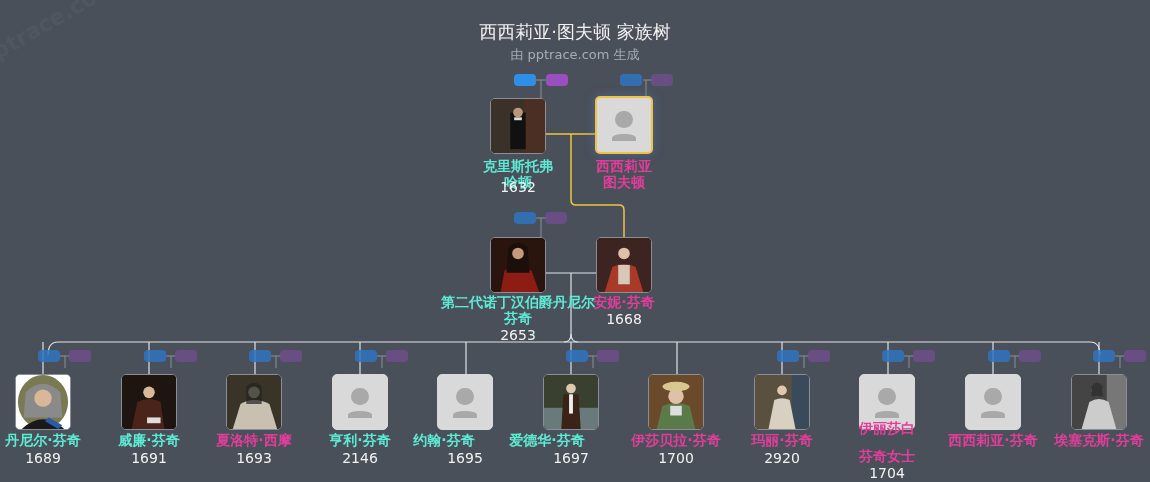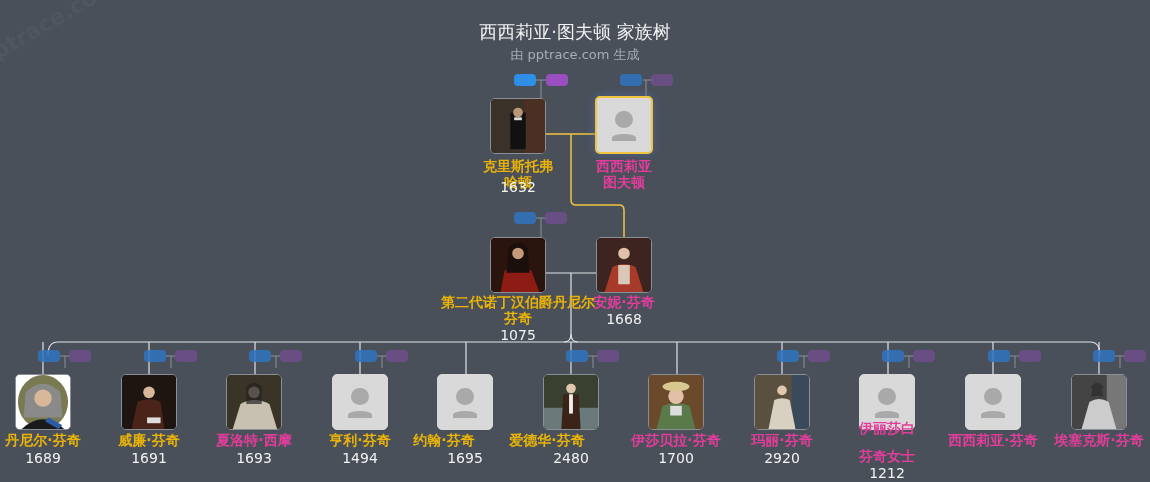--- a/index.html
+++ b/index.html
@@ -30,21 +30,21 @@
   }
   .node.placeholder { background: #d9d9d9; border-color: #d9d9d9; }
   .node.selected { border: 2px solid #f1c33f; box-shadow: 0 0 10px rgba(80,120,200,0.5); width: 58px; height: 58px; }
   .node .head { position: absolute; left: 50%; top: 24%; width: 32%; height: 32%; margin-left: -16%; border-radius: 50%; background: #a9a9a9; }
   .node .shoulder { position: absolute; left: 50%; bottom: 20%; width: 44%; height: 14%; margin-left: -22%; border-radius: 50% 50% 0 0; background: #a9a9a9; }
   .portrait { width: 100%; height: 100%; }
   .name {
     position: absolute; width: 140px; text-align: center;
     font-size: 14px; font-weight: bold; line-height: 16px;
   }
-  .male { color: #eab308; }
+  .male { color: #5eead4; }
   .female { color: #e23d9a; }
   .year {
     position: absolute; width: 100px; text-align: center;
     color: #f2f2f2; font-size: 14px; line-height: 16px;
   }
   .pill {
     position: absolute; width: 22px; height: 12px; border-radius: 4px;
   }
   .pill.blue { background: #2f74c0; }
   .pill.blue.bright { background: #2f8fe6; }
@@ -143,21 +143,21 @@
 <div class="node" style="left:596px;top:237px">
   <svg class="portrait" viewBox="0 0 56 56">
       <rect width="56" height="56" fill="#3e2420"></rect>
       <path d="M8 56 L16 30 Q28 24 40 30 L48 56Z" fill="#a83a2a"></path>
       <rect x="22" y="28" width="12" height="20" fill="#d8c8b8"></rect>
       <circle cx="28" cy="16" r="6" fill="#e0c0a8"></circle>
     </svg>
 </div>
 <div class="name male" style="left:448px;top:294px;width:170px;margin-left:-15px">第二代诺丁汉伯爵丹尼尔</div>
 <div class="name male" style="left:448px;top:310px">芬奇</div>
-<div class="year" style="left:468px;top:327px">1075</div>
+<div class="year" style="left:468px;top:327px">2653</div>
 <div class="name female" style="left:554px;top:294px">安妮·芬奇</div>
 <div class="year" style="left:574px;top:311px">1668</div>
 
 <div class="pill blue dim" style="left:38px;top:350px"></div>
 <div class="pill purple dim" style="left:69px;top:350px"></div>
 <div class="pill blue dim" style="left:144px;top:350px"></div>
 <div class="pill purple dim" style="left:175px;top:350px"></div>
 <div class="pill blue dim" style="left:249px;top:350px"></div>
 <div class="pill purple dim" style="left:280px;top:350px"></div>
 <div class="pill blue dim" style="left:355px;top:350px"></div>
@@ -251,26 +251,26 @@
     </svg>
 </div>
 
 <div class="name male" style="left:-27px;top:432px">丹尼尔·芬奇</div>
 <div class="year" style="left:-7px;top:450px">1689</div>
 <div class="name male" style="left:79px;top:432px">威廉·芬奇</div>
 <div class="year" style="left:99px;top:450px">1691</div>
 <div class="name female" style="left:184px;top:432px">夏洛特·西摩</div>
 <div class="year" style="left:204px;top:450px">1693</div>
 <div class="name male" style="left:290px;top:432px">亨利·芬奇</div>
-<div class="year" style="left:310px;top:450px">1494</div>
+<div class="year" style="left:310px;top:450px">2146</div>
 <div class="name male" style="left:374px;top:432px">约翰·芬奇</div>
 <div class="year" style="left:415px;top:450px">1695</div>
 <div class="name male" style="left:477px;top:432px">爱德华·芬奇</div>
-<div class="year" style="left:521px;top:450px">2480</div>
+<div class="year" style="left:521px;top:450px">1697</div>
 <div class="name female" style="left:606px;top:432px">伊莎贝拉·芬奇</div>
 <div class="year" style="left:626px;top:450px">1700</div>
 <div class="name female" style="left:712px;top:432px">玛丽·芬奇</div>
 <div class="year" style="left:732px;top:450px">2920</div>
 <div class="name female" style="left:817px;top:420px">伊丽莎白</div>
 <div class="name female" style="left:817px;top:448px">芬奇女士</div>
-<div class="year" style="left:837px;top:465px">1212</div>
+<div class="year" style="left:837px;top:465px">1704</div>
 <div class="name female" style="left:923px;top:432px">西西莉亚·芬奇</div>
 <div class="name female" style="left:1029px;top:432px">埃塞克斯·芬奇</div>
 
 </body></html>

